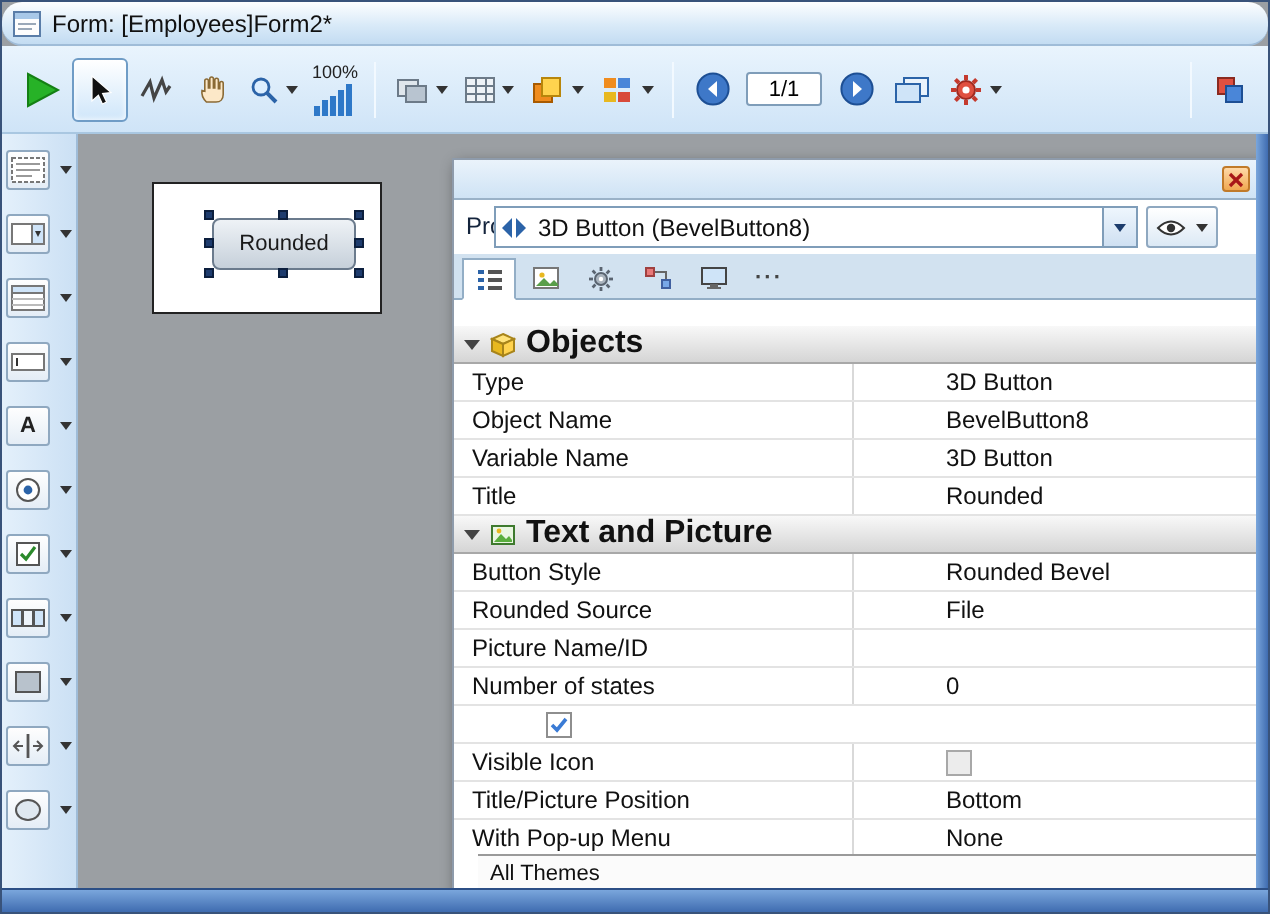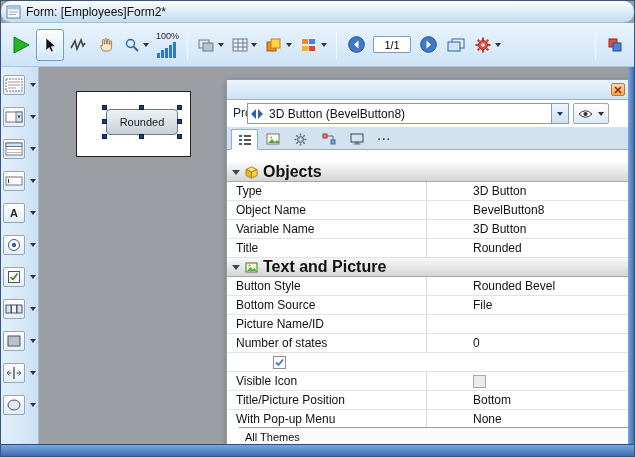--- a/index.html
+++ b/index.html
@@ -534,21 +534,21 @@
                 <circle cx="4.5" cy="4.5" r="1.2" fill="#e8b820"></circle>
               </svg>
             </span>
             <span>Text and Picture</span>
           </div>
           <div class="prow">
             <div class="pkey">Button Style</div>
             <div class="pval">Rounded Bevel</div>
           </div>
           <div class="prow">
-            <div class="pkey">Bottom Source</div>
+            <div class="pkey">Rounded Source</div>
             <div class="pval">File</div>
           </div>
           <div class="prow">
             <div class="pkey">Picture Name/ID</div>
             <div class="pval"></div>
           </div>
           <div class="prow">
             <div class="pkey">Number of states</div>
             <div class="pval">0</div>
           </div>

